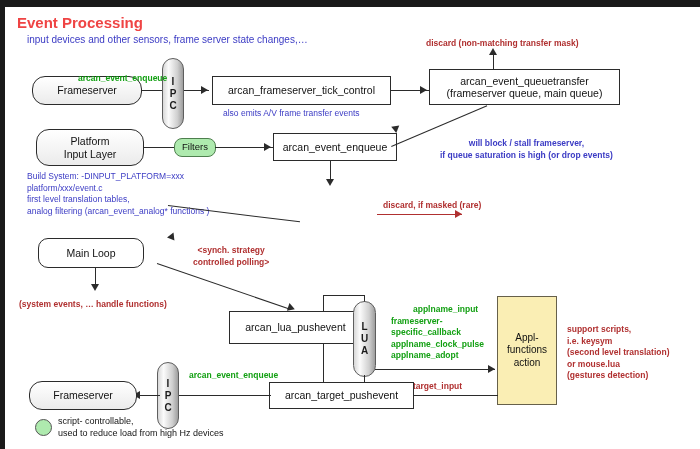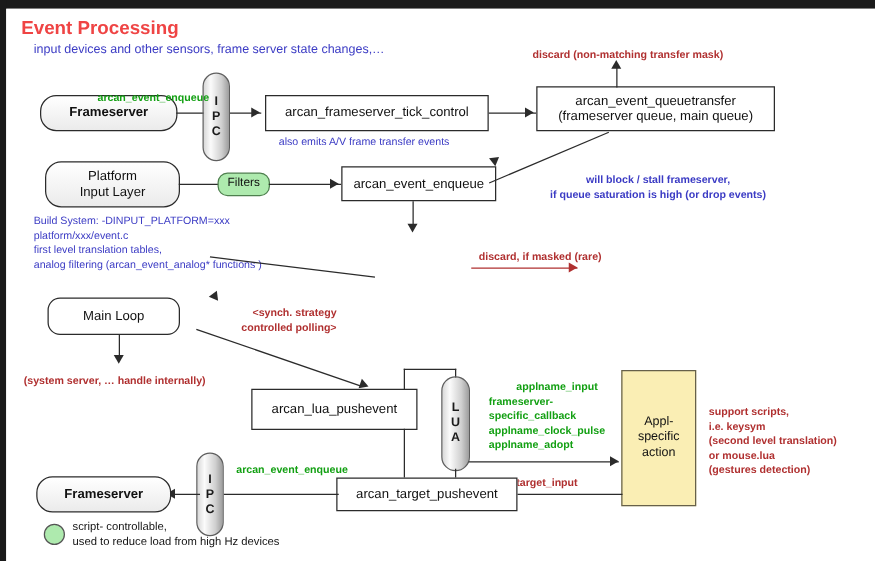--- a/index.html
+++ b/index.html
@@ -92,21 +92,21 @@
     border: 1.3px solid #2b2b2b;
     background: #ffffff;
     font-size: 10.5px;
   }
   .rounded {
     border: 1.4px solid #2b2b2b;
     border-radius: 13px;
     background: linear-gradient(#ffffff, #ebebeb);
     font-size: 10.5px;
   }
-  .rounded.bold { font-weight: bold; text-align: right; }
+  .rounded.bold { font-weight: normal; text-align: right; }
   .capsule {
     border: 1.3px solid #5e5e5e;
     border-radius: 12px;
     background: linear-gradient(to right, #d8d8d8, #fbfbfb 28%, #cfcfcf 72%, #9e9e9e);
     font-size: 10px;
     font-weight: bold;
     letter-spacing: 0px;
     line-height: 12px;
     color: #1b1b1b;
   }
@@ -232,33 +232,33 @@
 
     <div class="ln h red" style="left:372px; top:207px; width:85px;"></div>
     <div class="ah right red" style="left:450px; top:203px;"></div>
     <div class="note-red" style="left:378px; top:193px;">discard, if masked (rare)</div>
 
     <div class="diag" style="left:295px; top:214px; width:133px; transform:rotate(187deg);"></div>
     <div class="ah left" style="left:162px; top:226px; transform:rotate(-7deg);"></div>
 
     <div class="node rect" style="left:33px; top:231px; width:106px; height:30px;border-radius:10px;">Main Loop</div>
 
-    <div class="note-red center" style="left:188px; top:238px;text-align:right;">
+    <div class="note-red center" style="left:188px; top:238px;">
       <span style="display:block;">&lt;synch. strategy</span>
       <span style="display:block;">controlled polling&gt;</span>
     </div>
 
     <div class="ln v" style="left:90px; top:261px; height:20px;"></div>
     <div class="ah down" style="left:86px; top:277px;"></div>
-    <div class="note-red" style="left:14px; top:292px;">(system server, … handle internally)</div>
+    <div class="note-red" style="left:14px; top:292px;">(system events, … handle functions)</div>
 
     <div class="diag" style="left:152px; top:256px; width:140px; transform:rotate(19deg);"></div>
     <div class="ah right" style="left:283px; top:297px; transform:rotate(19deg);"></div>
 
-    <div class="node rect" style="left:196px; top:304px; width:133px; height:33px;">arcan_lua_pushevent</div>
+    <div class="node rect" style="left:224px; top:304px; width:133px; height:33px;">arcan_lua_pushevent</div>
 
     <div class="ln v" style="left:318px; top:288px; height:17px;"></div>
     <div class="ln h" style="left:318px; top:288px; width:42px;"></div>
     <div class="ln v" style="left:359px; top:288px; height:10px;"></div>
 
     <div class="node capsule" style="left:348px; top:294px; width:23px; height:76px; white-space:pre;">L
 U
 A</div>
 
     <div class="ln v" style="left:359px; top:368px; height:12px;"></div>
@@ -271,21 +271,21 @@
       <span style="display:block;">specific_callback</span>
       <span style="display:block;">applname_clock_pulse</span>
       <span style="display:block;">applname_adopt</span>
     </div>
 
     <div class="ln h" style="left:370px; top:362px; width:120px;"></div>
     <div class="ah right" style="left:483px; top:358px;"></div>
 
     <div class="node appbox" style="left:492px; top:289px; width:60px; height:109px; flex-direction:column;text-align:center;">
       <span>Appl-</span>
-      <span>specific</span>
+      <span>functions</span>
       <span>action</span>
     </div>
 
     <div class="note-red" style="left:562px; top:317px;">
       <span style="display:block;">support scripts,</span>
       <span style="display:block;">i.e. keysym</span>
       <span style="display:block;">(second level translation)</span>
       <span style="display:block;">or mouse.lua</span>
       <span style="display:block;">(gestures detection)</span>
     </div>

